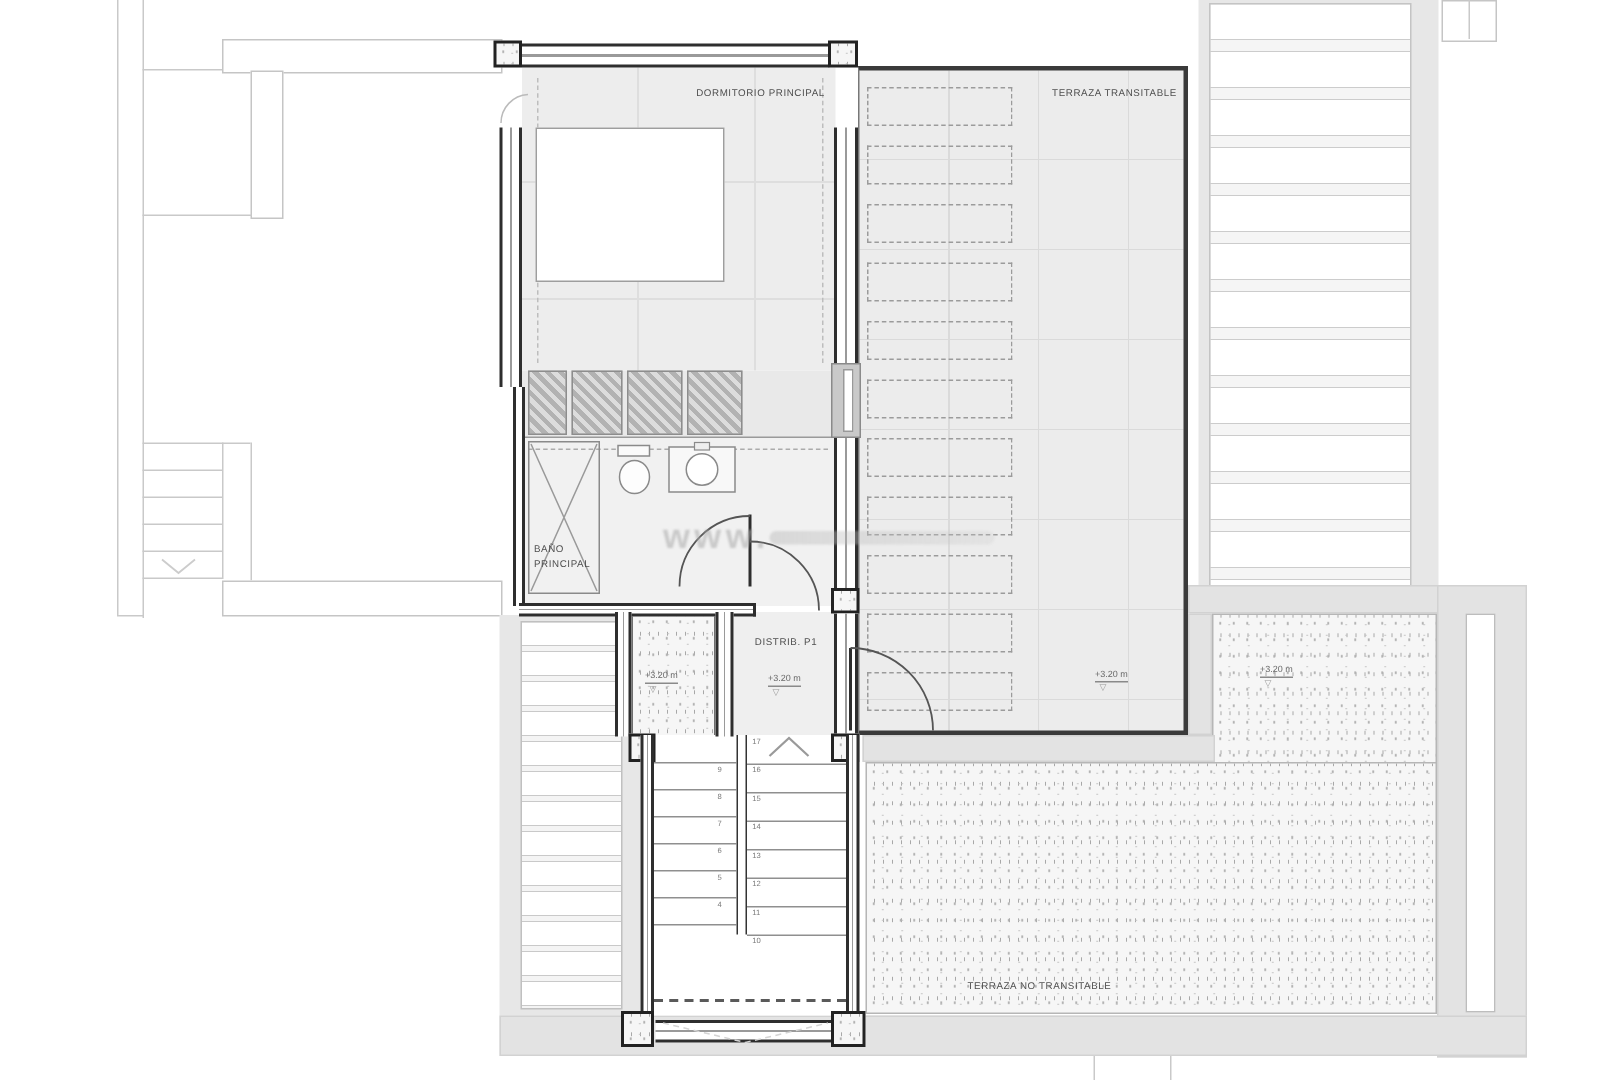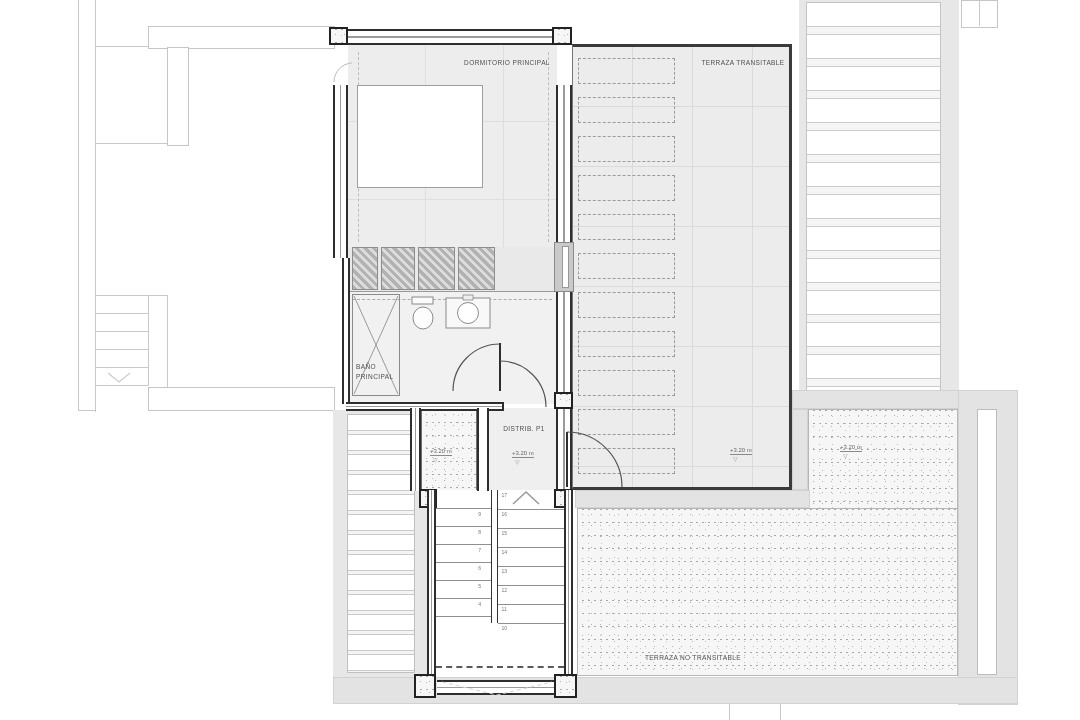--- a/index.html
+++ b/index.html
@@ -200,13 +200,16 @@
 
   <div class="abs lvl" style="left:430px;top:448px;">+3.20 m</div>
   <div class="abs tri" style="left:433px;top:457px;">▽</div>
   <div class="abs lvl" style="left:512px;top:450px;">+3.20 m</div>
   <div class="abs tri" style="left:515px;top:459px;">▽</div>
   <div class="abs lvl" style="left:730px;top:447px;">+3.20 m</div>
   <div class="abs tri" style="left:733px;top:456px;">▽</div>
   <div class="abs lvl" style="left:840px;top:444px;">+3.20 m</div>
   <div class="abs tri" style="left:843px;top:453px;">▽</div>
 
+  <div class="abs wm" style="left:442px;top:344px;">
+    <span>www.</span><span class="wm-tail"></span>
+  </div>
 </div>
 
 </body></html>

